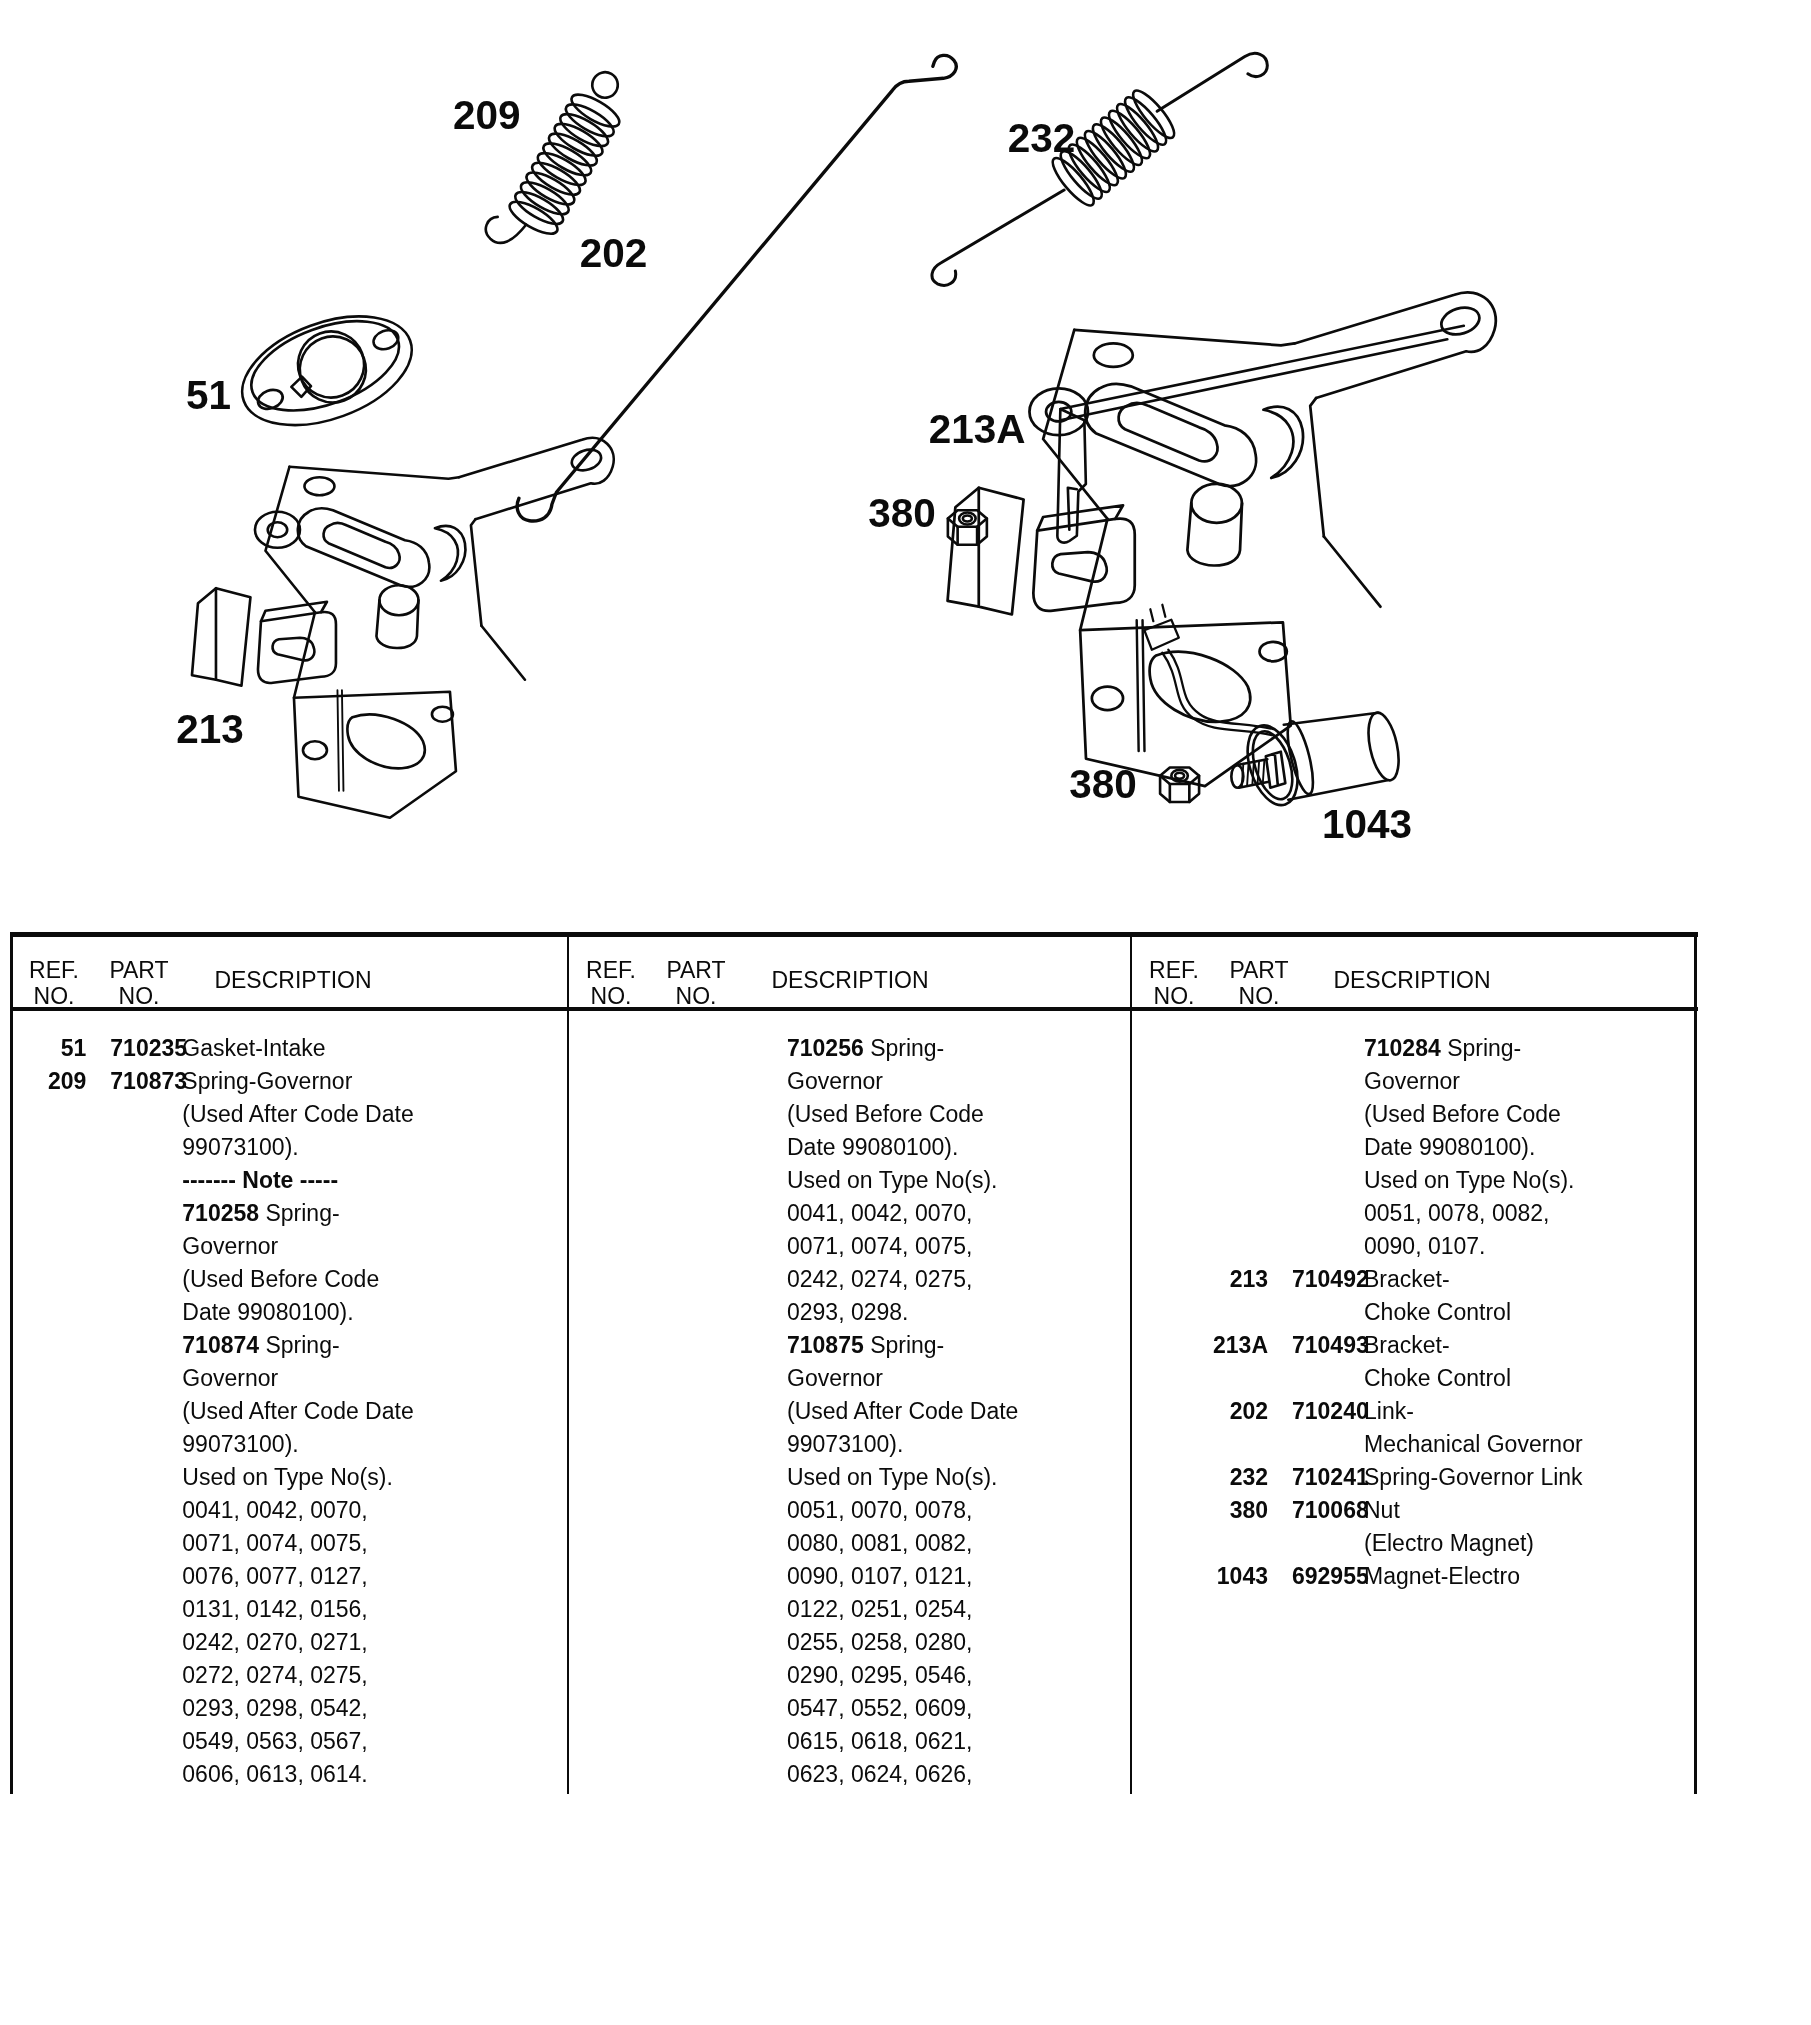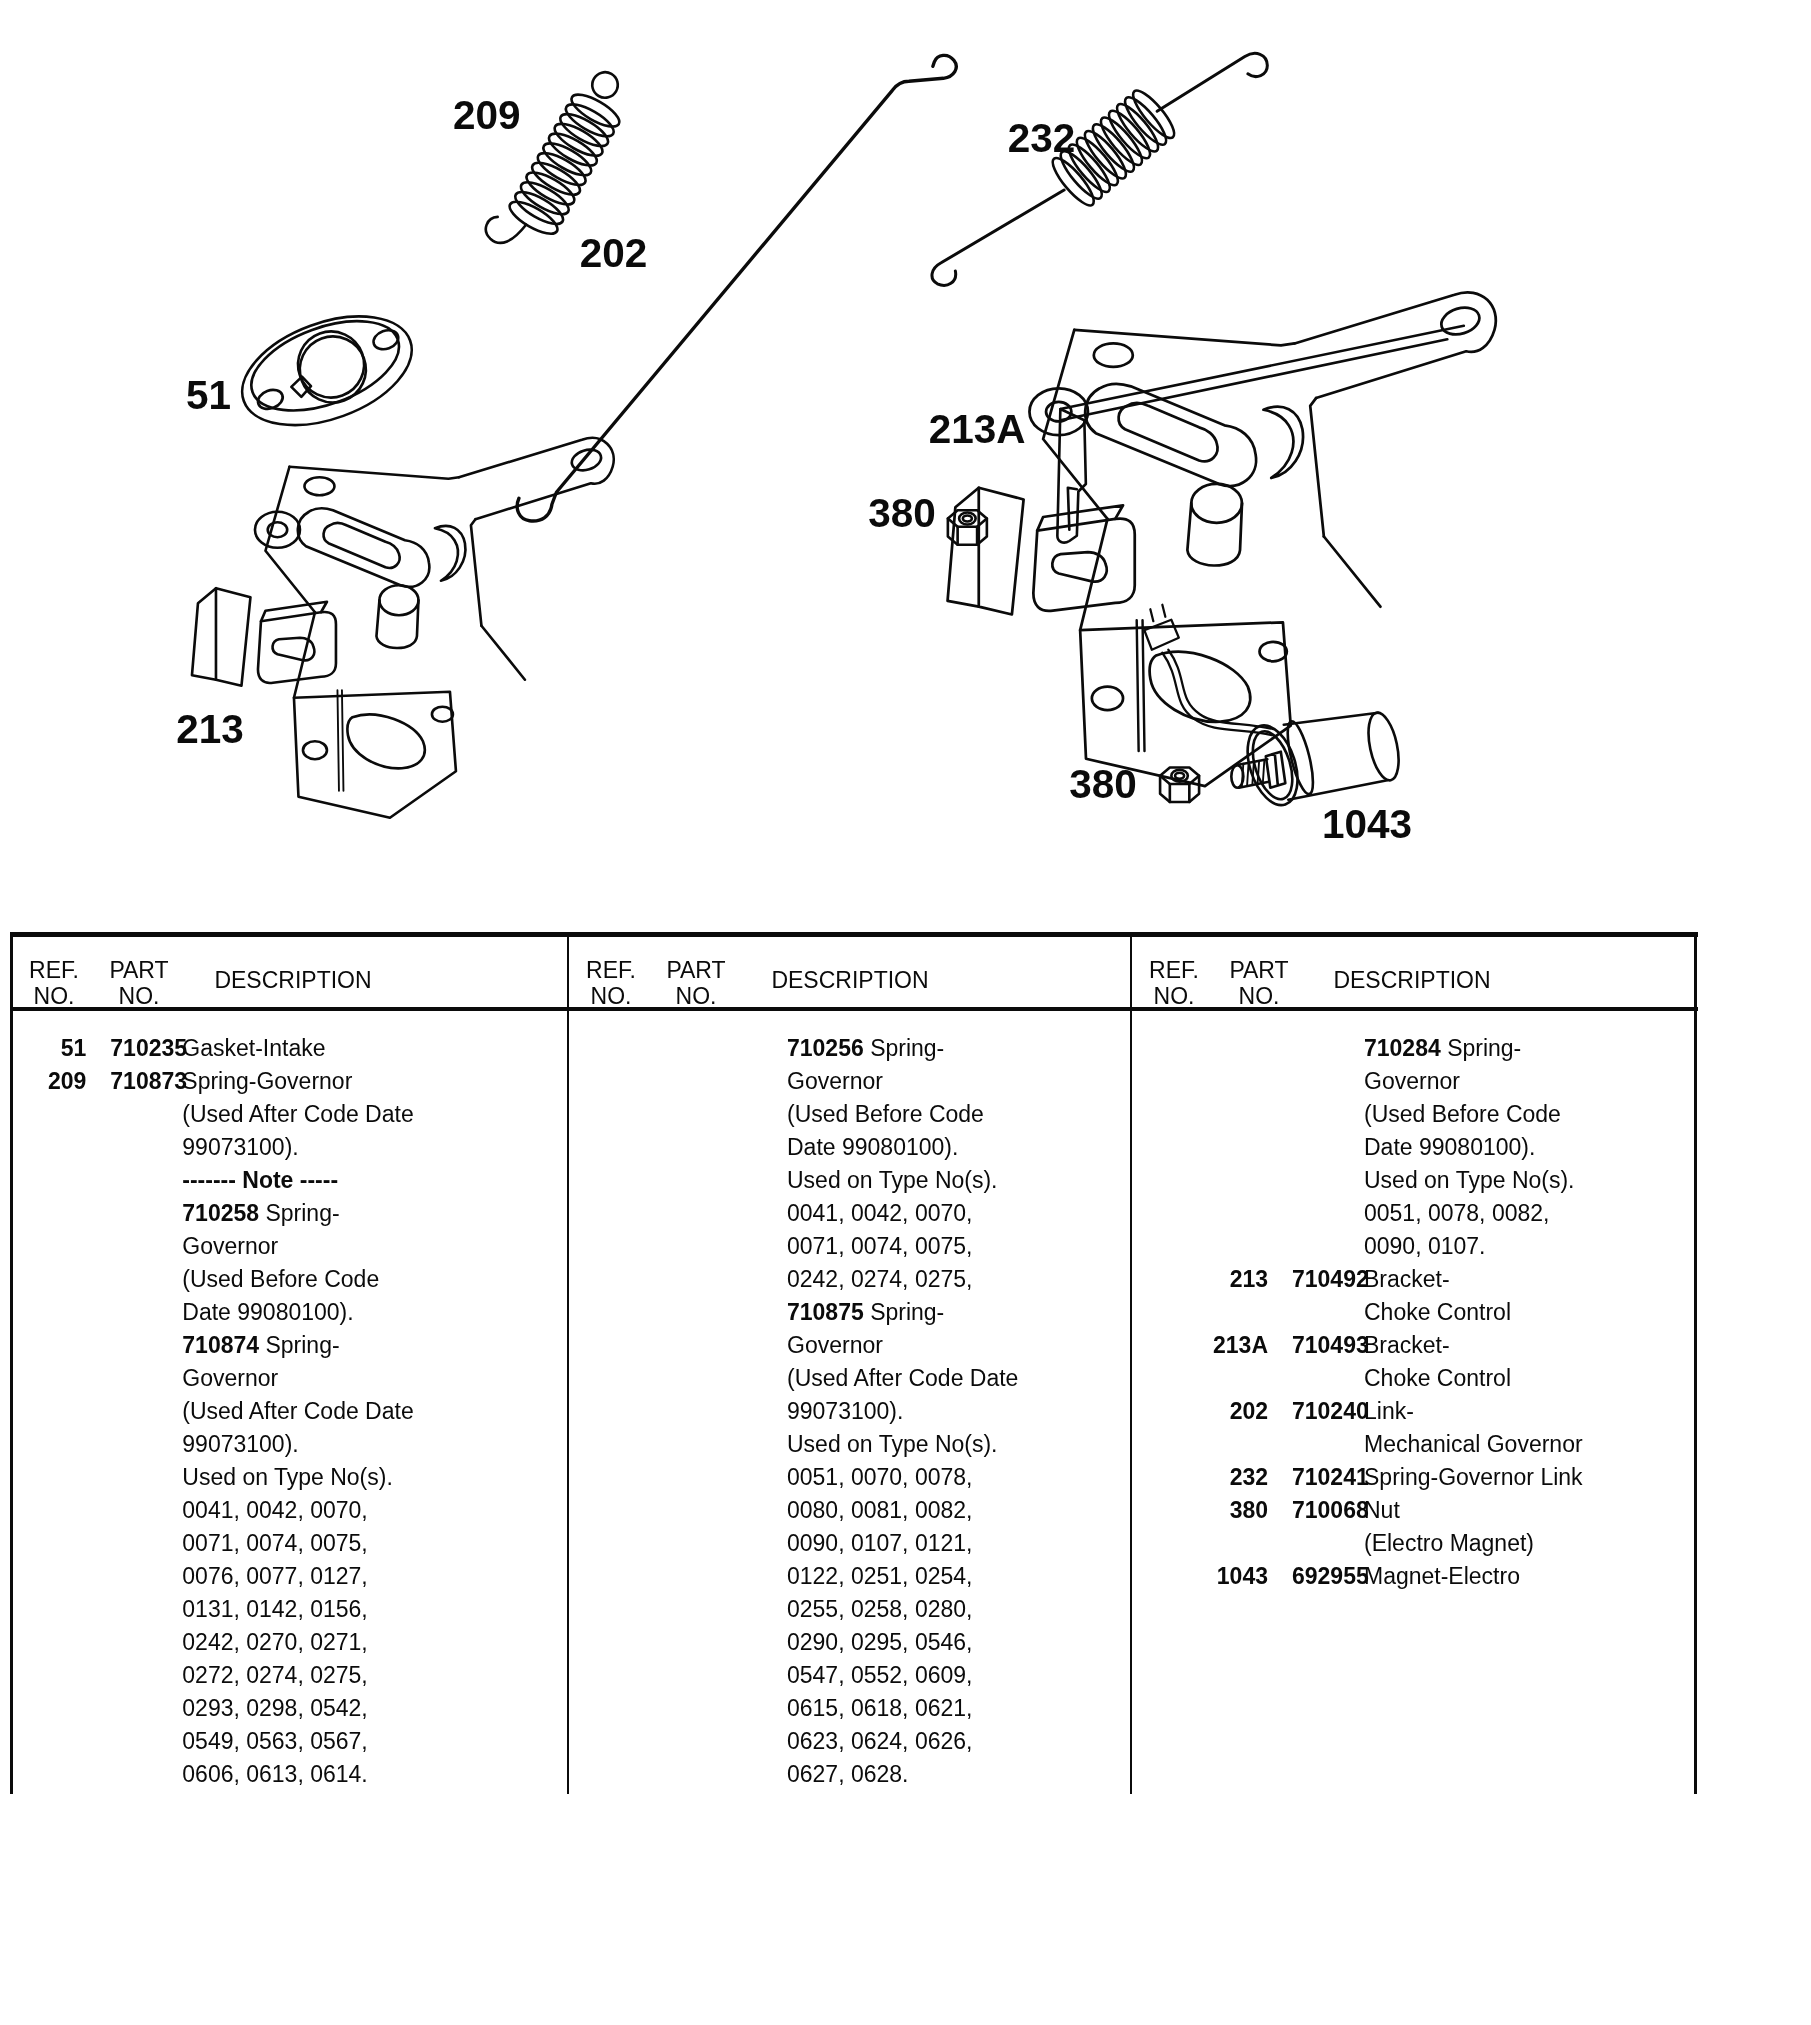--- a/index.html
+++ b/index.html
@@ -311,20 +311,23 @@
         <div class="tline">
           <span class="desc"><span>0041, 0042, 0070,</span></span>
         </div>
         <div class="tline">
           <span class="desc"><span>0071, 0074, 0075,</span></span>
         </div>
         <div class="tline">
           <span class="desc"><span>0242, 0274, 0275,</span></span>
         </div>
         <div class="tline">
+          <span class="desc"><span>0293, 0298.</span></span>
+        </div>
+        <div class="tline">
           <span class="desc"><span class="b">710875</span><span> Spring-</span></span>
         </div>
         <div class="tline">
           <span class="desc"><span>Governor</span></span>
         </div>
         <div class="tline">
           <span class="desc"><span>(Used After Code Date</span></span>
         </div>
         <div class="tline">
           <span class="desc"><span>99073100).</span></span>

